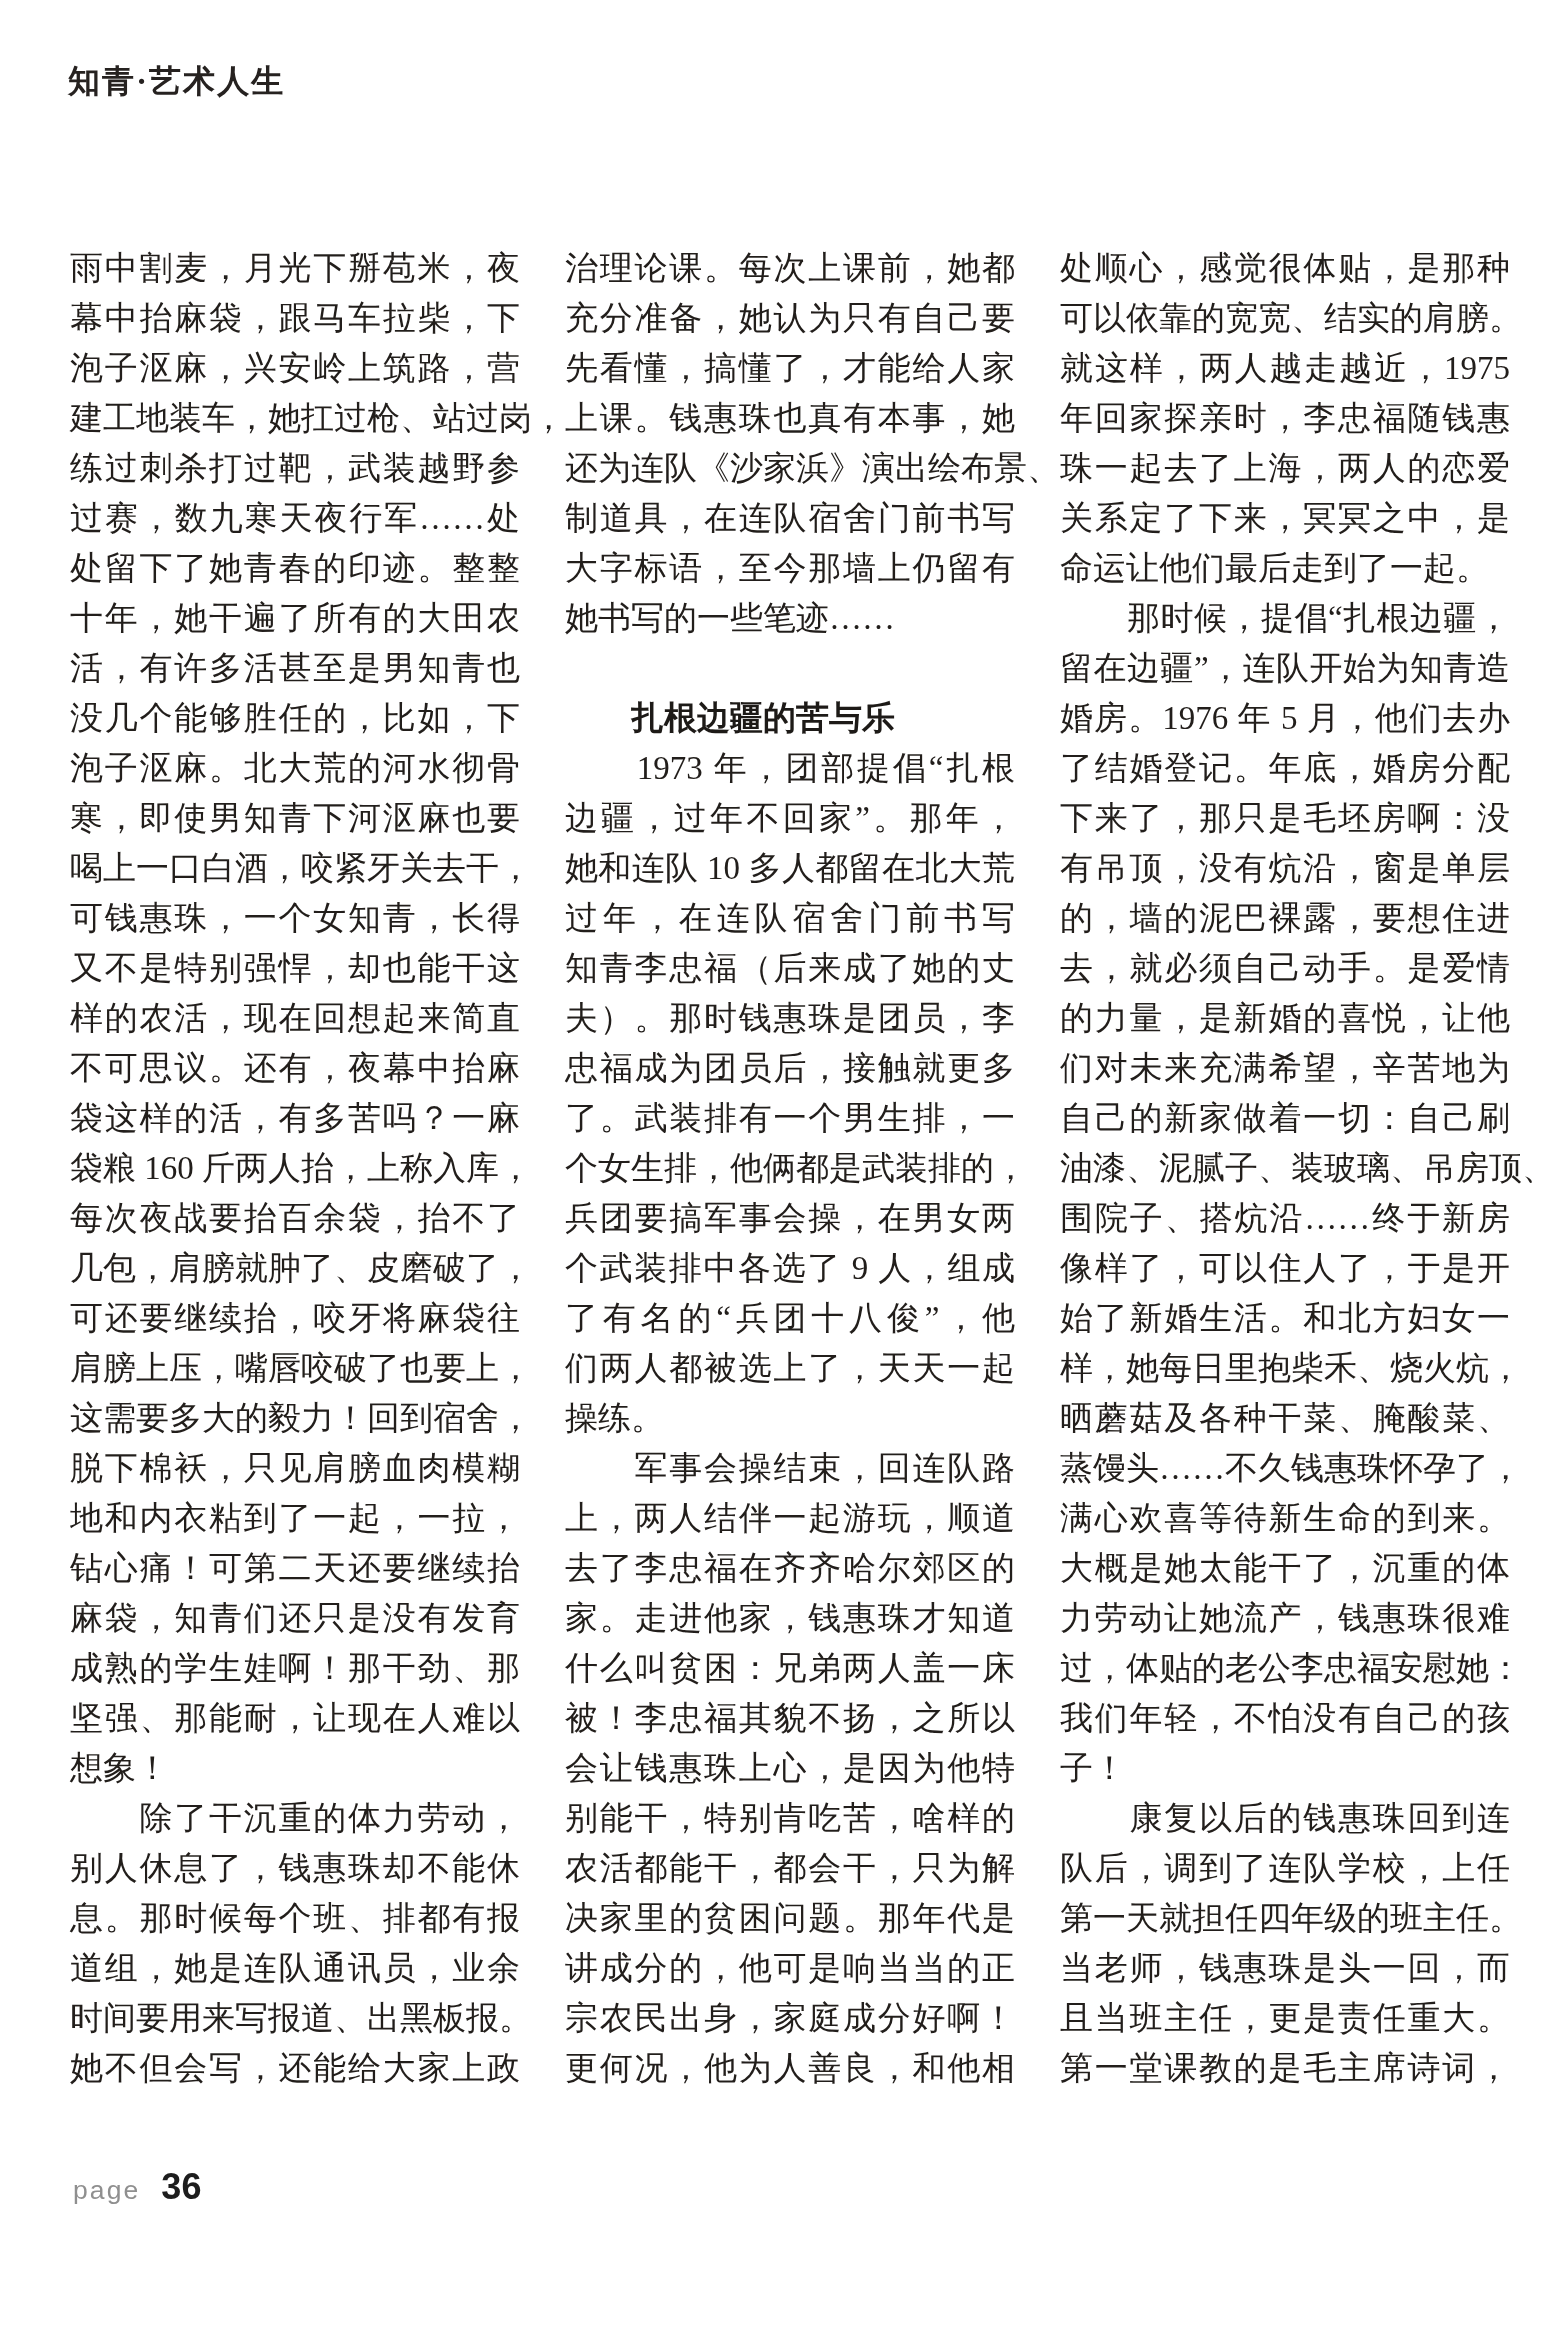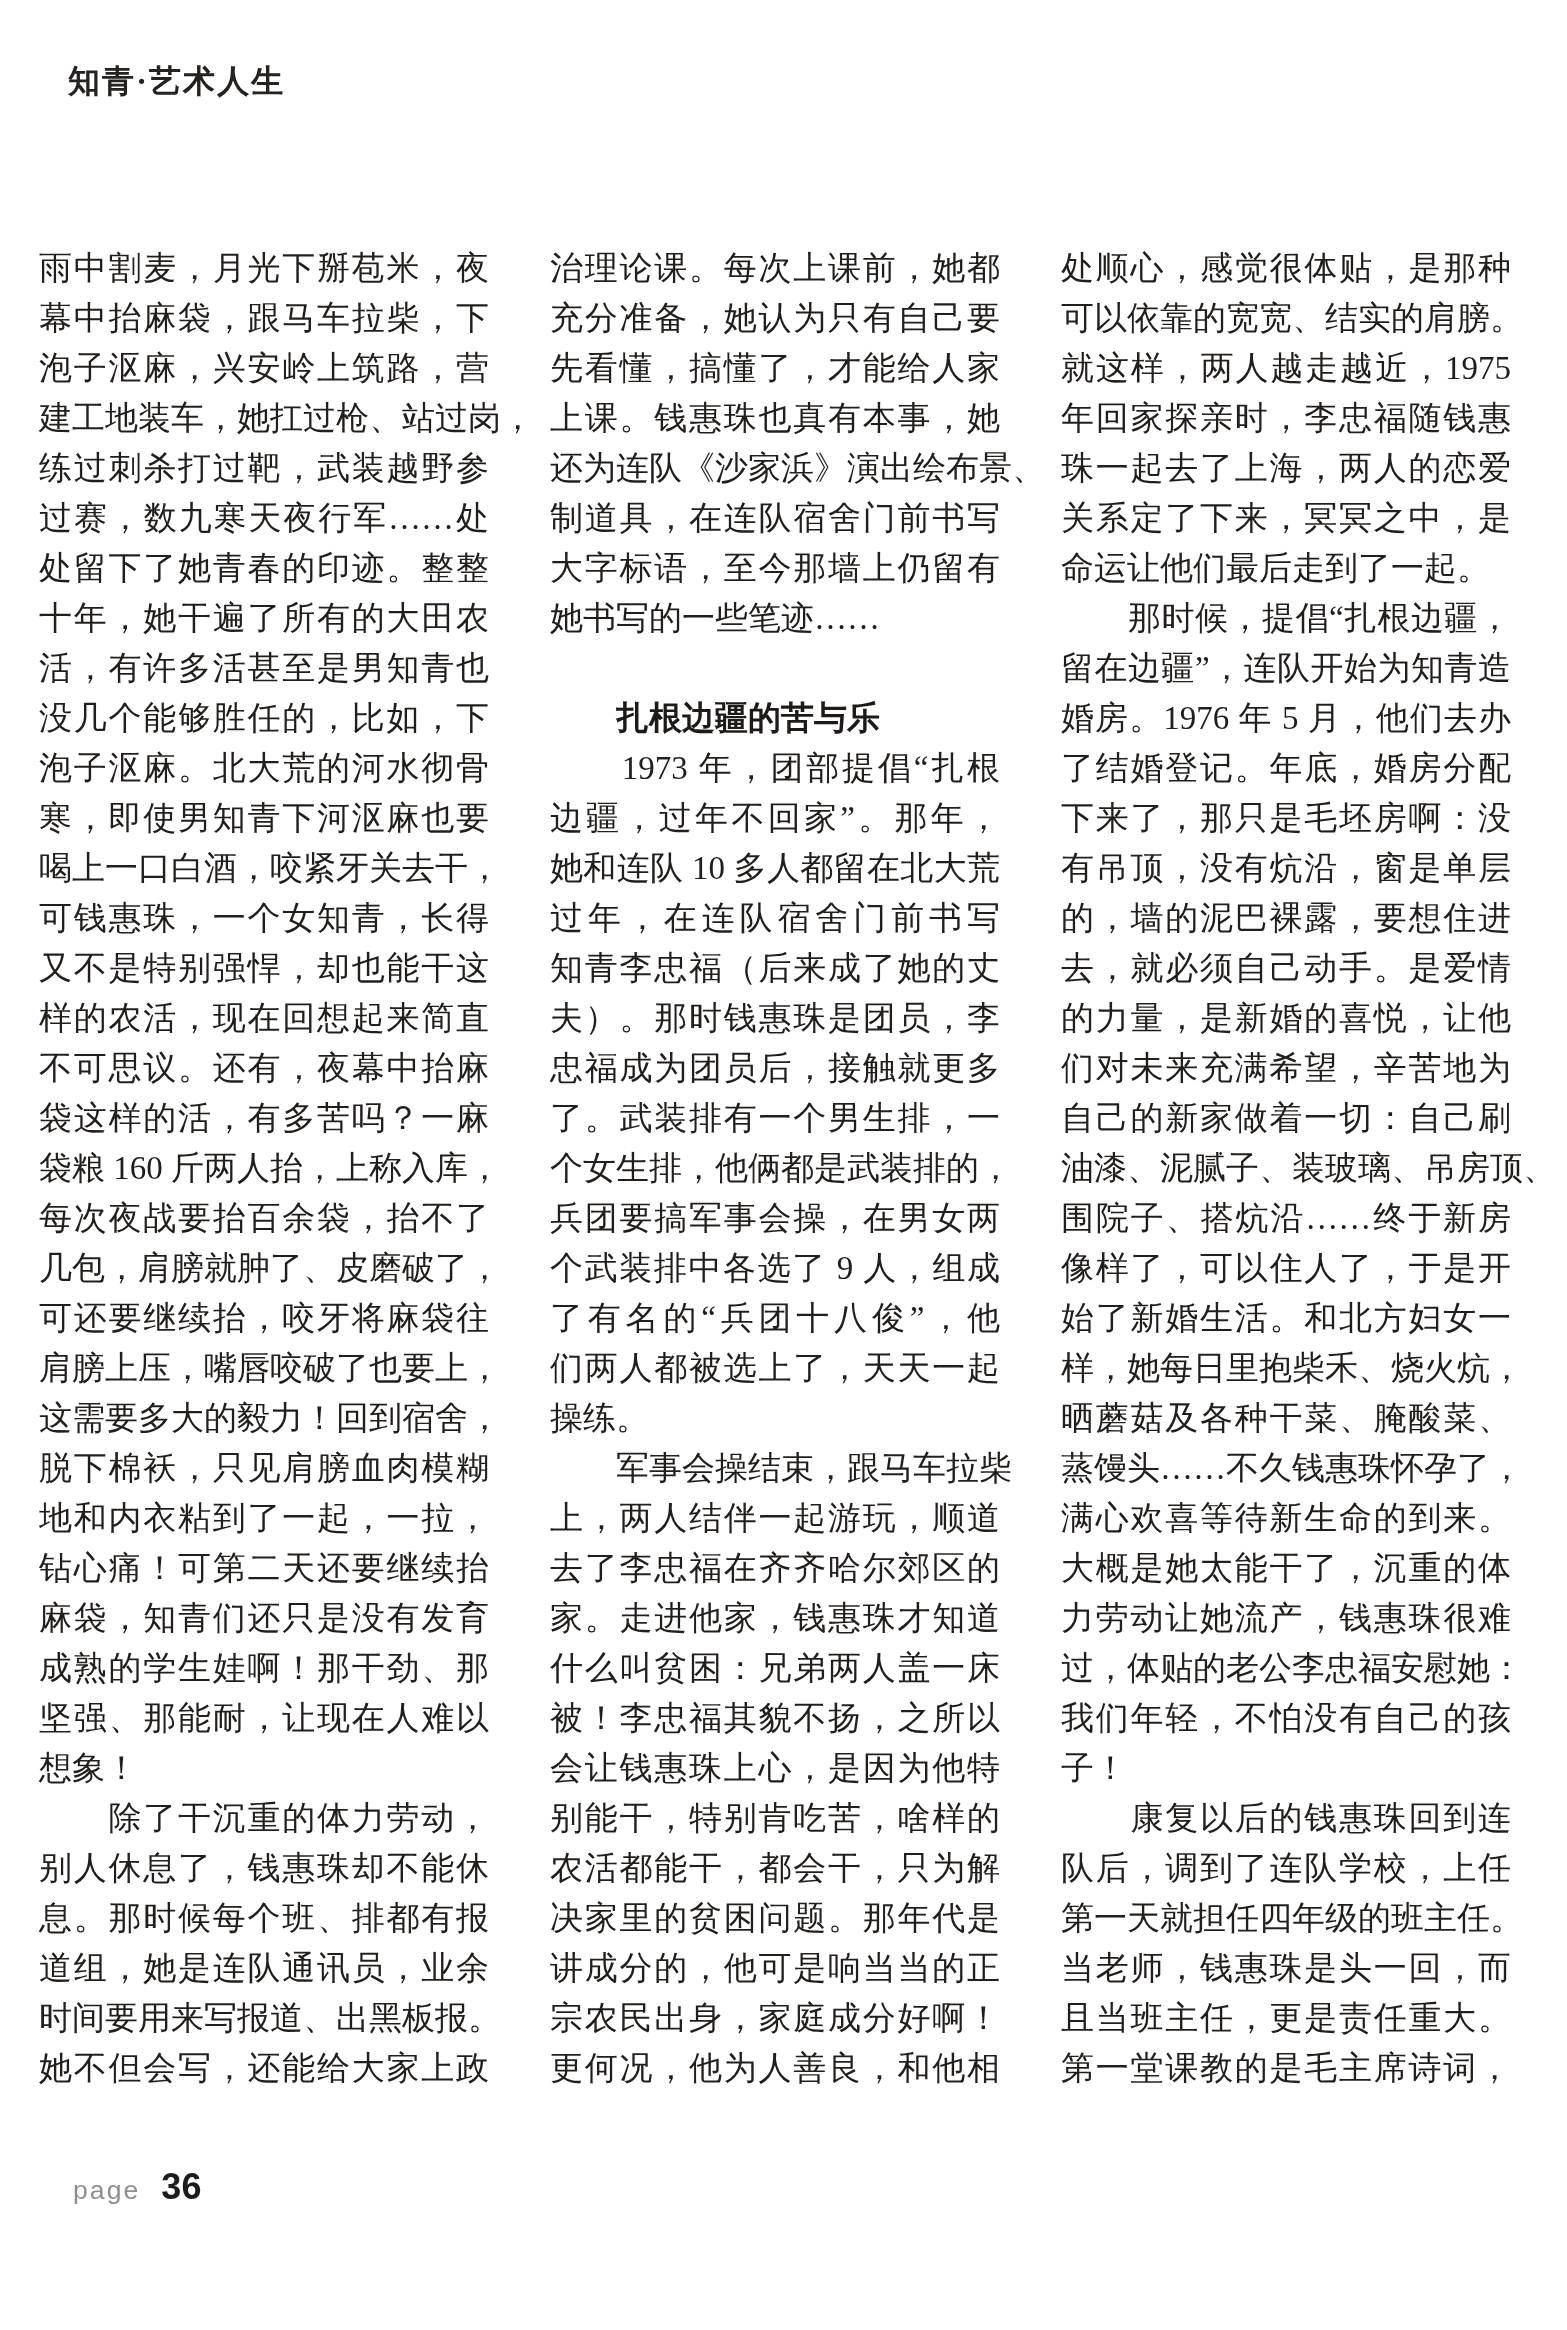--- a/index.html
+++ b/index.html
@@ -28,22 +28,21 @@
     color: #262220;
     white-space: nowrap;
   }
   
   #columns {
     position: absolute;
     left: 70px;
     top: 243px;
     width: 1441px;
     display: flex;
-    gap: 61px;
-    justify-content: flex-end;
+    gap: 45px;
   }
   .col {
     width: 450px;
     flex: 0 0 450px;
   }
   .line {
     height: 50px;
     line-height: 50px;
     font-size: 33px;
     color: #221e1b;
@@ -155,21 +154,21 @@
         <div class="line j">知青李忠福（后来成了她的丈</div>
         <div class="line j">夫）。那时钱惠珠是团员，李</div>
         <div class="line j">忠福成为团员后，接触就更多</div>
         <div class="line j">了。武装排有一个男生排，一</div>
         <div class="line j">个女生排，他俩都是武装排的，</div>
         <div class="line j">兵团要搞军事会操，在男女两</div>
         <div class="line j">个武装排中各选了 9 人，组成</div>
         <div class="line j">了有名的“兵团十八俊”，他</div>
         <div class="line j">们两人都被选上了，天天一起</div>
         <div class="line p">操练。</div>
-        <div class="line j">　　军事会操结束，跟马车拉柴</div>
+        <div class="line j">　　军事会操结束，回连队路</div>
         <div class="line j">上，两人结伴一起游玩，顺道</div>
         <div class="line j">去了李忠福在齐齐哈尔郊区的</div>
         <div class="line j">家。走进他家，钱惠珠才知道</div>
         <div class="line j">什么叫贫困：兄弟两人盖一床</div>
         <div class="line j">被！李忠福其貌不扬，之所以</div>
         <div class="line j">会让钱惠珠上心，是因为他特</div>
         <div class="line j">别能干，特别肯吃苦，啥样的</div>
         <div class="line j">农活都能干，都会干，只为解</div>
         <div class="line j">决家里的贫困问题。那年代是</div>
         <div class="line j">讲成分的，他可是响当当的正</div>

